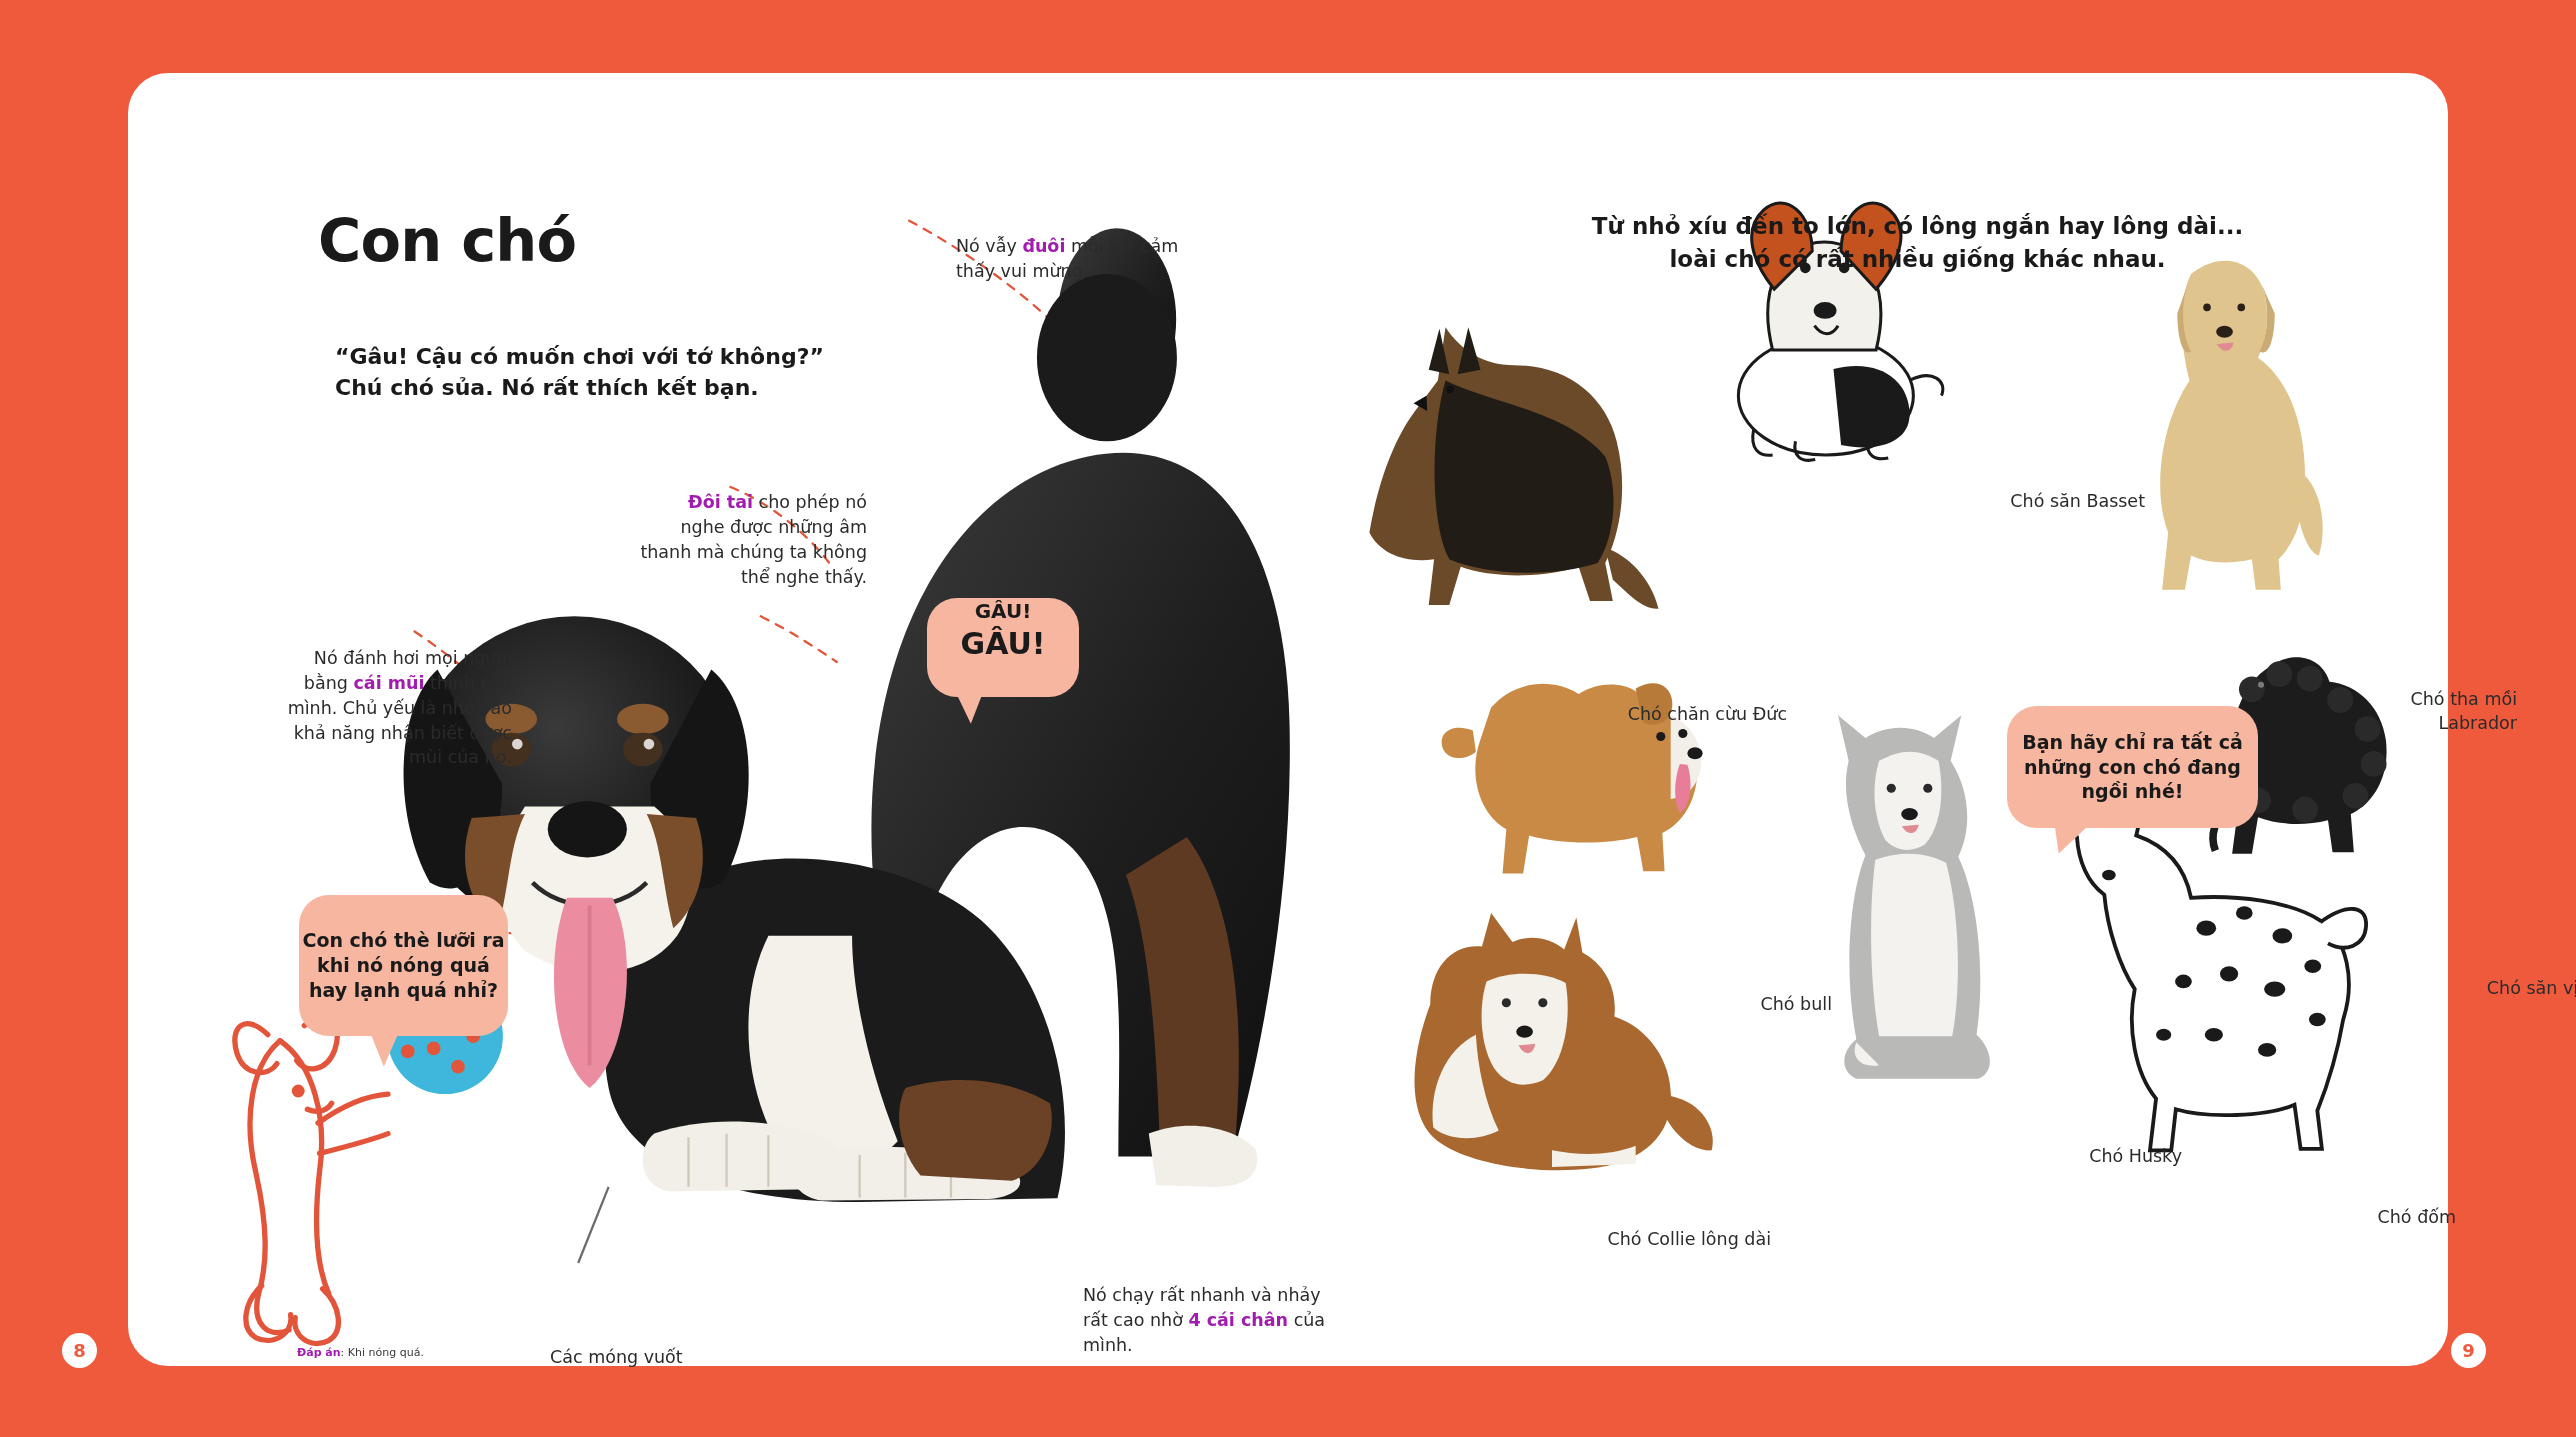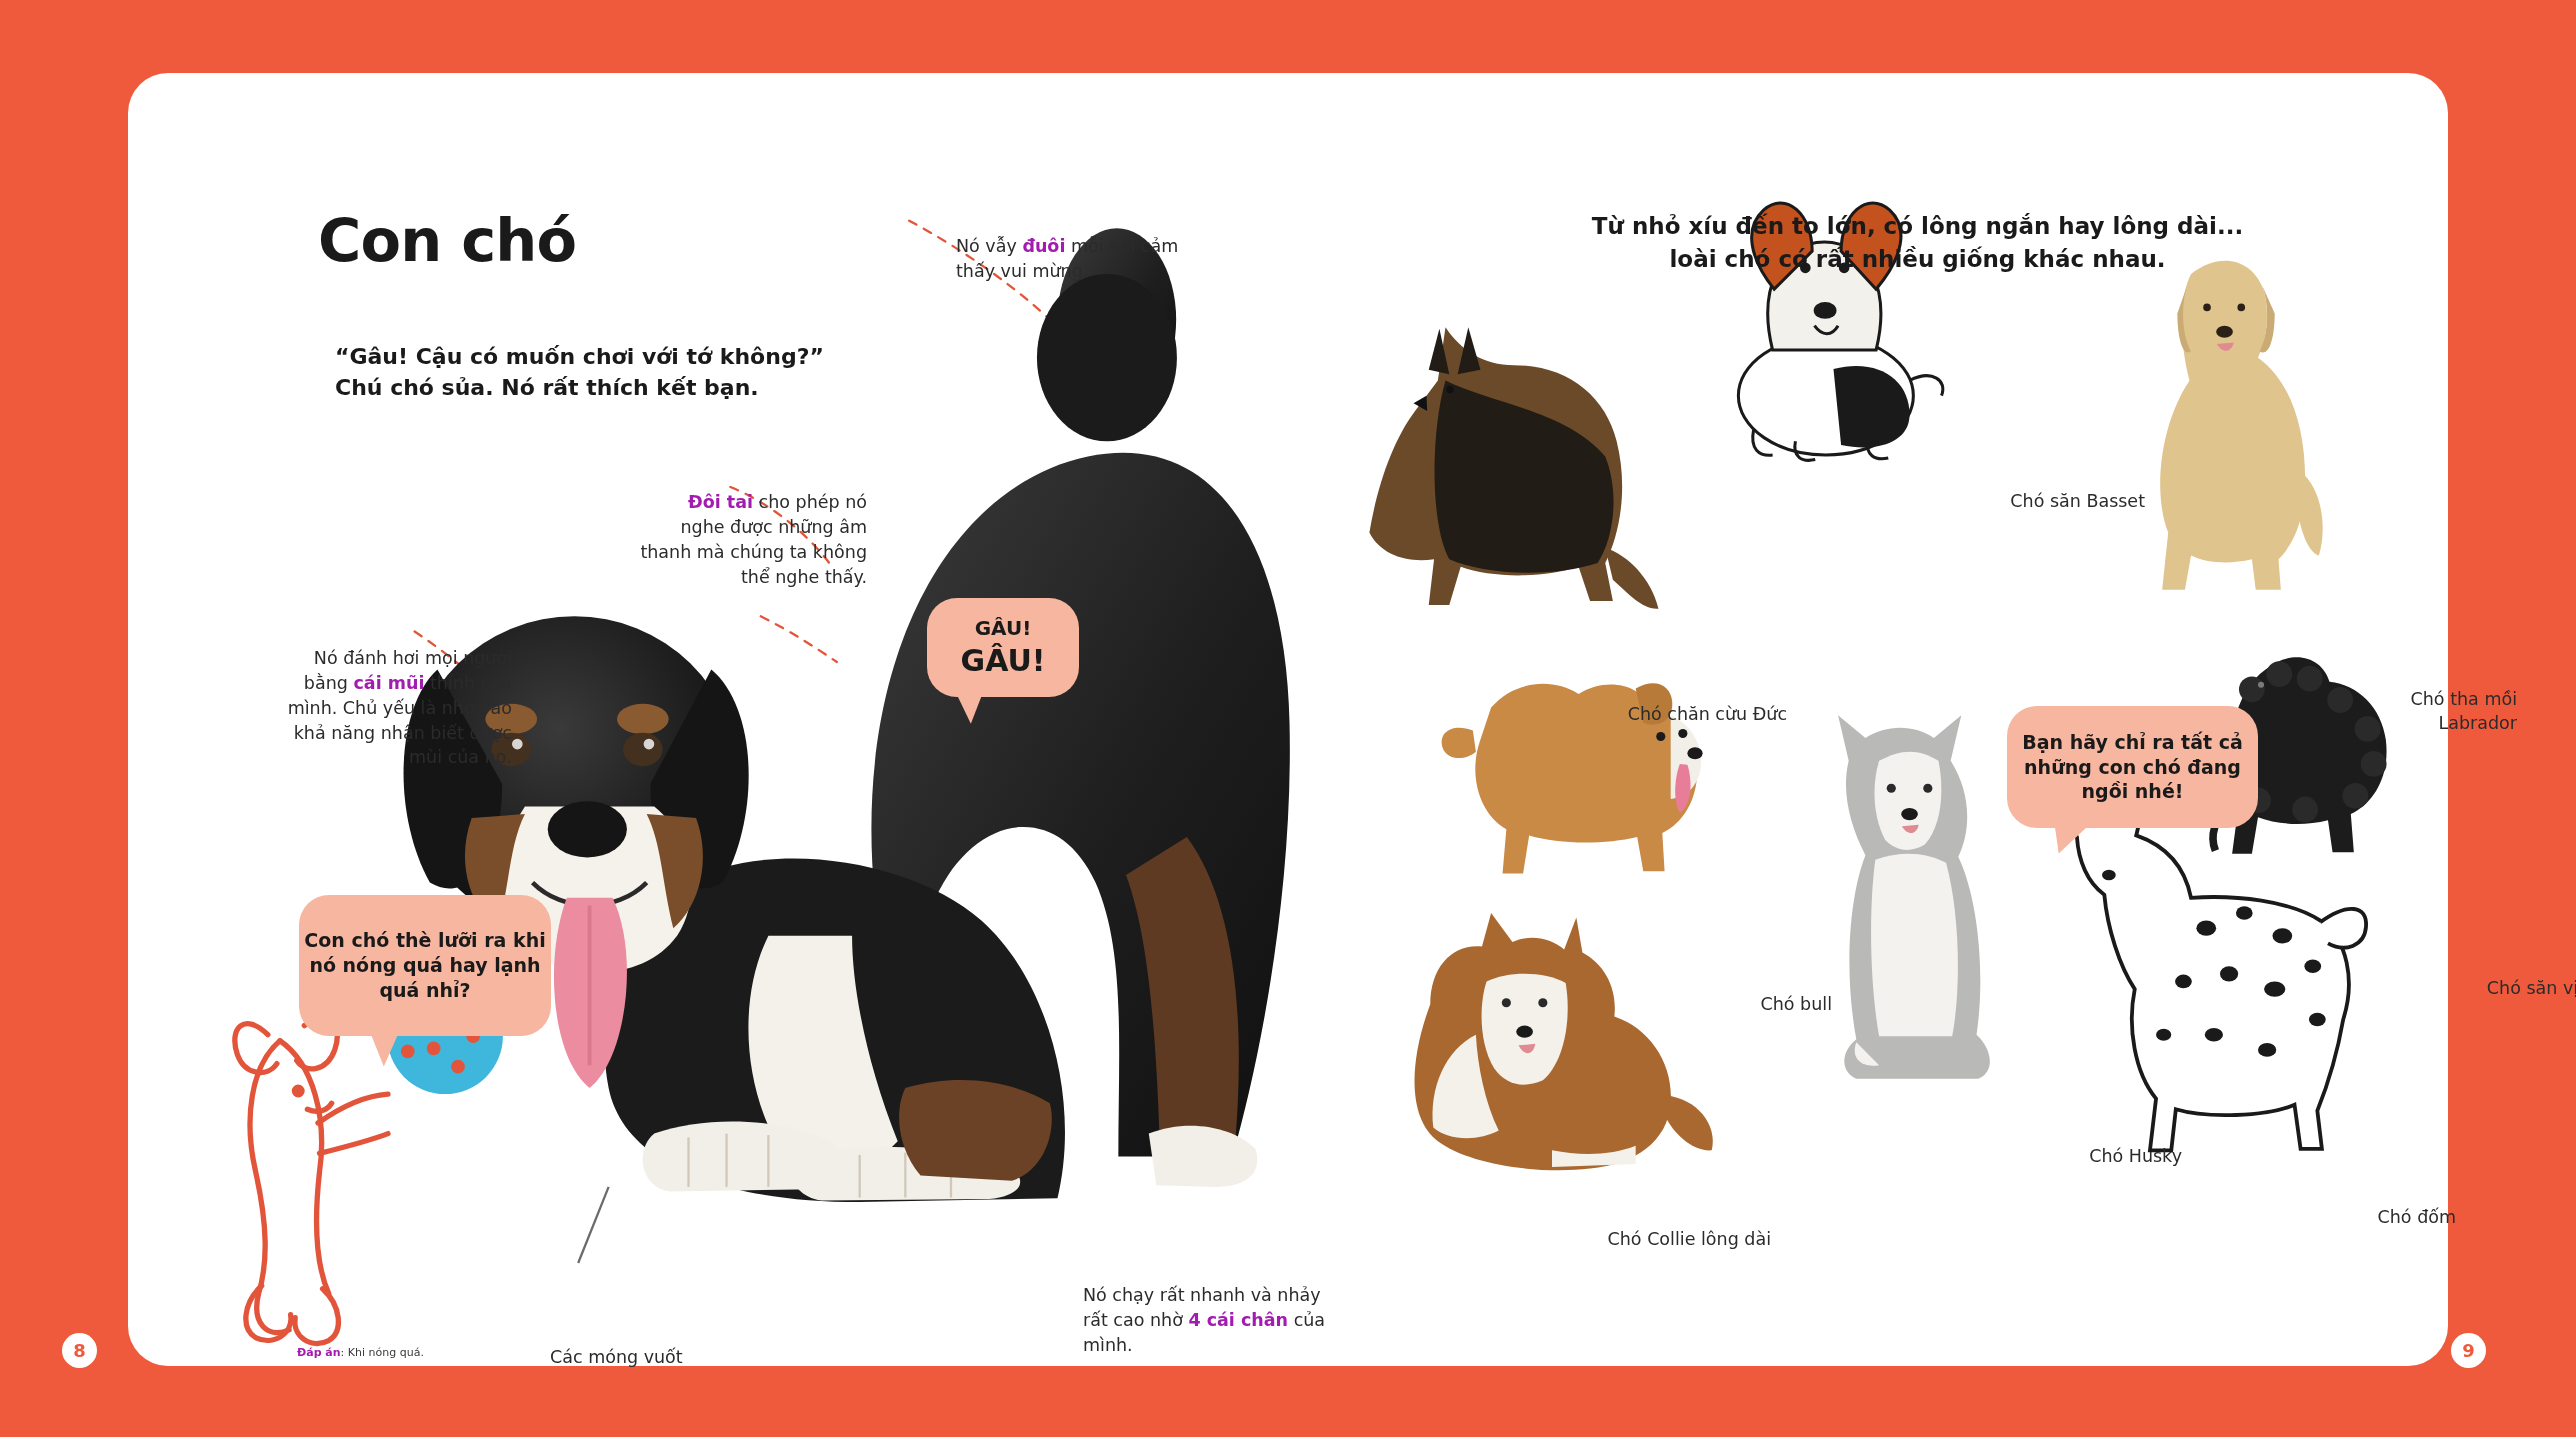--- a/index.html
+++ b/index.html
@@ -58,38 +58,38 @@
   #c-answer { left: 169px; top: 1272px; width: 228px; font-size: 11px; color:#3a3a3a;}
   #c-answer b { font-weight:bold; }
 
   .bubble {
     position: absolute;
     background: #f6b6a0;
     border-radius: 30px;
     color: #1a1a1a;
     text-align: center;
     font-weight: bold;
-    display:flex; align-items:center; justify-content:center;
+    display:flex; align-items:center; 
     line-height: 1.3;
   }
   #bubble-bark {
     left: 799px; top: 525px; width: 152px; height: 99px;
     font-size: 23px;
     flex-direction: column;
   }
   #bubble-bark .l1 { font-size: 20px; }
   #bubble-bark .l2 { font-size: 30px; }
   #bubble-bark:after {
     content:""; position:absolute; left: 26px; bottom:-26px;
     border-left: 20px solid transparent; border-right: 7.6px solid transparent;
     border-top: 30px solid #f6b6a0;
     transform: rotate(8deg);
   }
   #bubble-tongue {
-    left: 171px; top: 822px; width: 252px; height: 141px;
+    left: 171px; top: 822px; width: 209px; height: 141px;
     font-size: 19px; padding: 2px;
   }
   #bubble-tongue:after {
     content:""; position:absolute; left: 73px; bottom:-30px;
     border-left: 10.7px solid transparent; border-right: 20px solid transparent;
     border-top: 35px solid #f6b6a0;
     transform: rotate(-6deg);
   }
   #bubble-point {
     left: 1879px; top: 633px; width: 251px; height: 122px;

